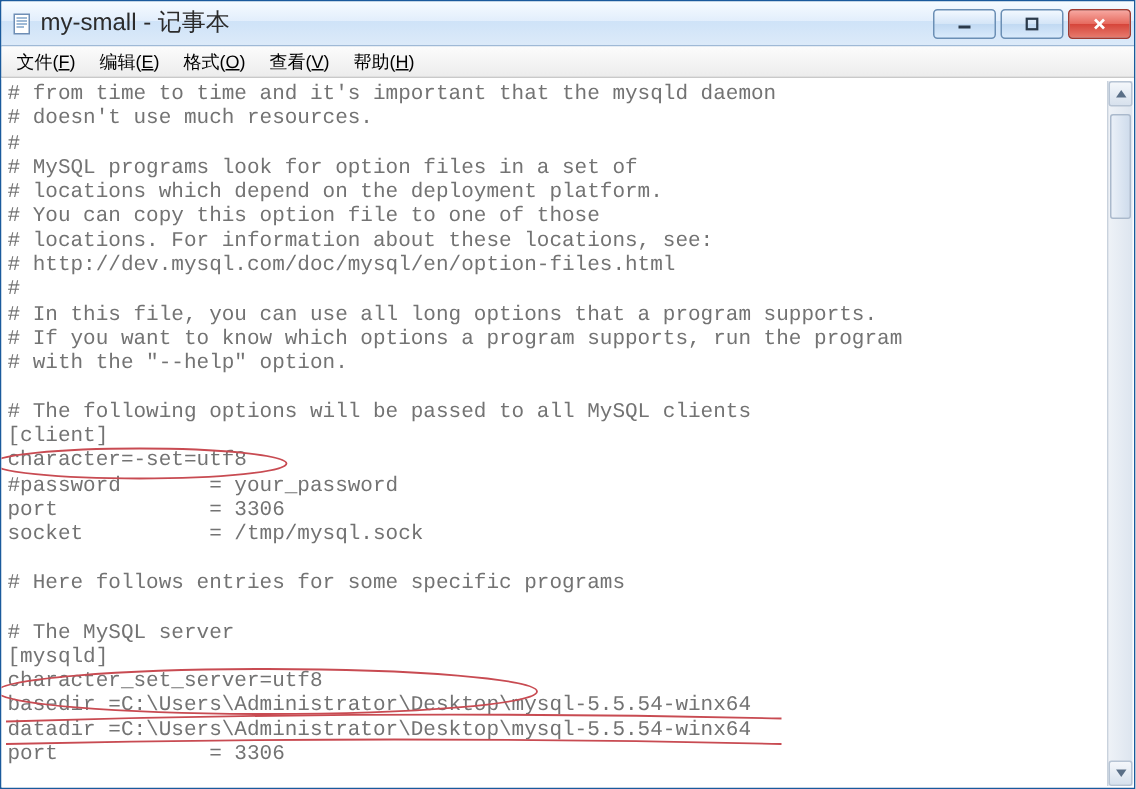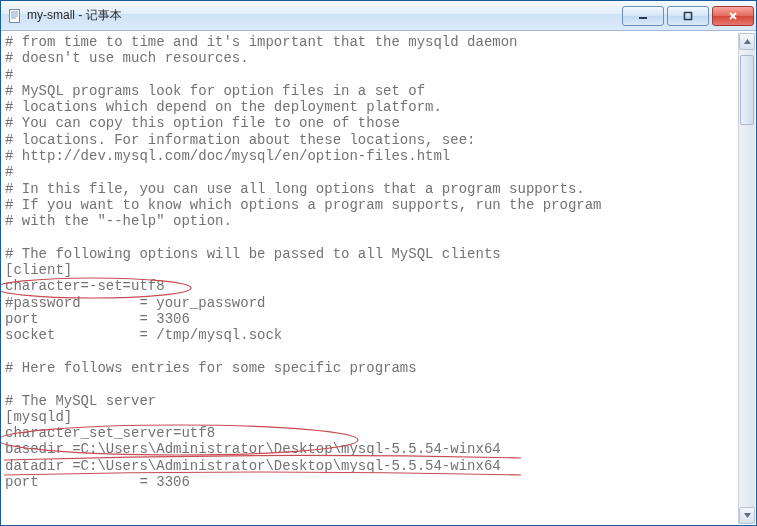--- a/index.html
+++ b/index.html
@@ -30,21 +30,21 @@
     padding: 0 2px 0 6px;
   }
   .titlebar .icon {
     width: 16px; height: 16px;
     margin-right: 4px;
     display:flex;align-items:center;justify-content:center;
   }
   .titlebar .title {
     flex: 1;
     color: #2b2b2b;
-    font-size: 12px;
+    font-size: 16px;
     white-space: nowrap;
   }
   .win-buttons { display:flex; gap:0; }
   .win-btn {
     width: 42px; height: 20px;
     border: 1px solid #6b8fb5;
     border-radius: 3px;
     margin-left: 3px;
     display:flex;align-items:center;justify-content:center;
     cursor: pointer;
@@ -145,20 +145,27 @@
       </div>
       <div class="win-btn close">
         <svg width="10" height="10">
           <line x1="2" y1="2" x2="8" y2="8" stroke="#fff" stroke-width="1.8"></line>
           <line x1="8" y1="2" x2="2" y2="8" stroke="#fff" stroke-width="1.8"></line>
         </svg>
       </div>
     </div>
   </div>
 
+  <div class="menubar">
+    <span class="menu-item"><span>文件</span>(<span class="accel">F</span>)</span>
+    <span class="menu-item"><span>编辑</span>(<span class="accel">E</span>)</span>
+    <span class="menu-item"><span>格式</span>(<span class="accel">O</span>)</span>
+    <span class="menu-item"><span>查看</span>(<span class="accel">V</span>)</span>
+    <span class="menu-item"><span>帮助</span>(<span class="accel">H</span>)</span>
+  </div>
 
   <div class="client">
     <div class="text-area" id="text-area"># from time to time and it's important that the mysqld daemon
 # doesn't use much resources.
 #
 # MySQL programs look for option files in a set of
 # locations which depend on the deployment platform.
 # You can copy this option file to one of those
 # locations. For information about these locations, see:
 # http://dev.mysql.com/doc/mysql/en/option-files.html

